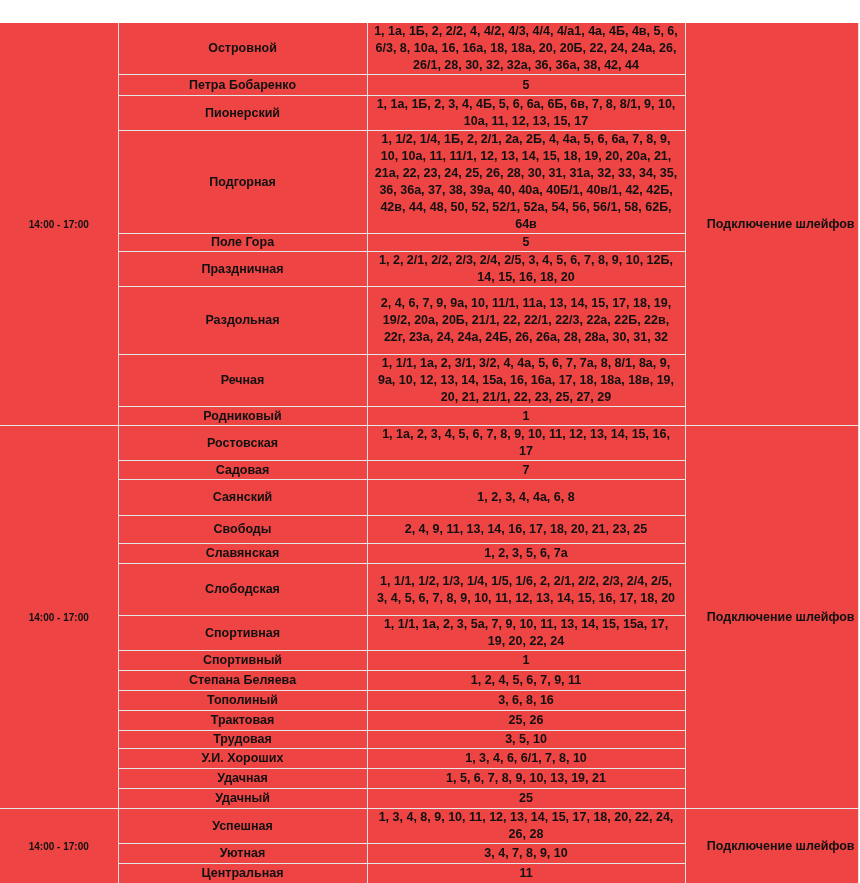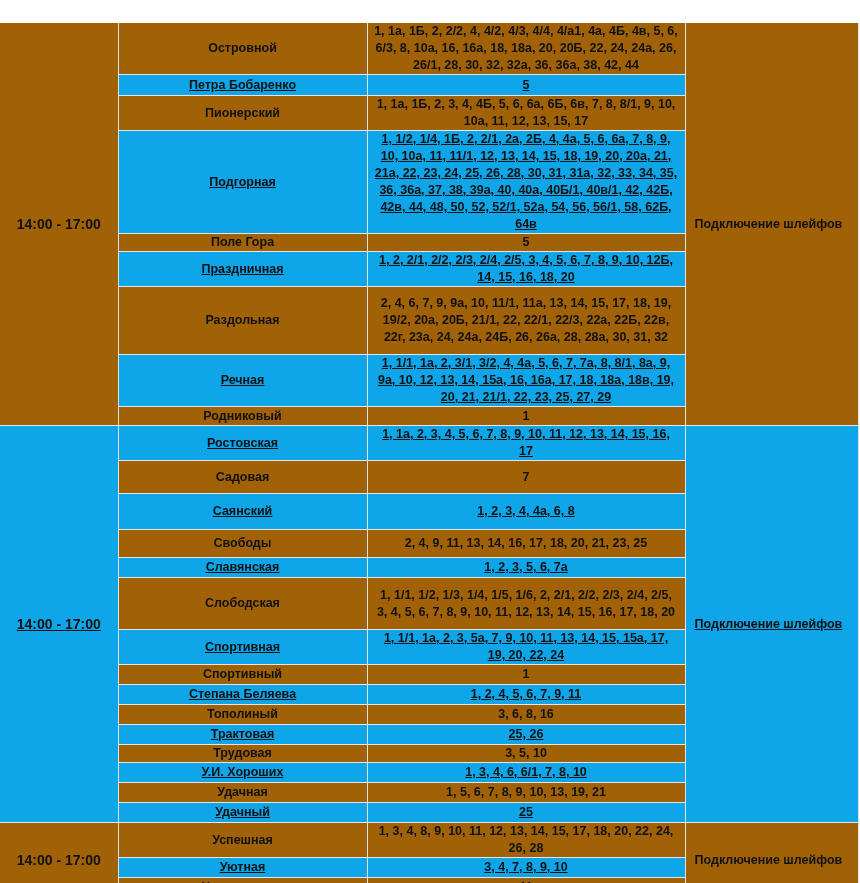--- a/index.html
+++ b/index.html
@@ -2,24 +2,24 @@
 <html><head>
 <meta charset="utf-8">
 <style>
   html, body { margin: 0; padding: 0; background: #ffffff; }
   body { width: 860px; height: 883px; position: relative; overflow: hidden;
          font-family: "Liberation Sans", sans-serif; font-weight: bold; color: #111; }
   table { position: absolute; left: 0; top: 23px; border-collapse: collapse; table-layout: fixed; width: 858px; }
   col.c1 { width: 118px; } col.c2 { width: 249px; } col.c3 { width: 318px; } col.c4 { width: 173px; }
   td { padding: 0 3px; text-align: center; vertical-align: middle; font-size: 12.5px; line-height: 17px;
        border-right: 1px solid #e2e2e2; border-bottom: 1px solid #e6e6e6; }
-  td.gray { background: #a16207; }
-  td.cream { background: #0ea5e9; text-decoration: underline; }
-  td.time { font-size: 14px; }
-  td.action { text-align: left; padding-left: 9px; }
+  td.gray { background: #ef4444; }
+  td.cream { background: #ef4444; }
+  td.time { font-size: 10px; }
+  td.action { text-align: right; padding-left: 9px; }
   td.houses { padding: 0 6px; }
 </style>
 </head>
 <body>
 
 <table>
   <colgroup>
       <col class="c1">
       <col class="c2">
       <col class="c3">
@@ -63,21 +63,21 @@
       <tr style="height: 19px;">
         <td class="gray">Родниковый</td>
         <td class="houses gray">1</td>
       </tr>
       <tr style="height: 35px;">
         <td class="time cream" rowspan="15">14:00 - 17:00</td>
         <td class="cream">Ростовская</td>
         <td class="houses cream">1, 1а, 2, 3, 4, 5, 6, 7, 8, 9, 10, 11, 12, 13, 14, 15, 16, 17</td>
         <td class="action cream" rowspan="15">Подключение шлейфов</td>
       </tr>
-      <tr style="height: 33px;">
+      <tr style="height: 19px;">
         <td class="gray">Садовая</td>
         <td class="houses gray">7</td>
       </tr>
       <tr style="height: 36px;">
         <td class="cream">Саянский</td>
         <td class="houses cream">1, 2, 3, 4, 4а, 6, 8</td>
       </tr>
       <tr style="height: 28px;">
         <td class="gray">Свободы</td>
         <td class="houses gray">2, 4, 9, 11, 13, 14, 16, 17, 18, 20, 21, 23, 25</td>

